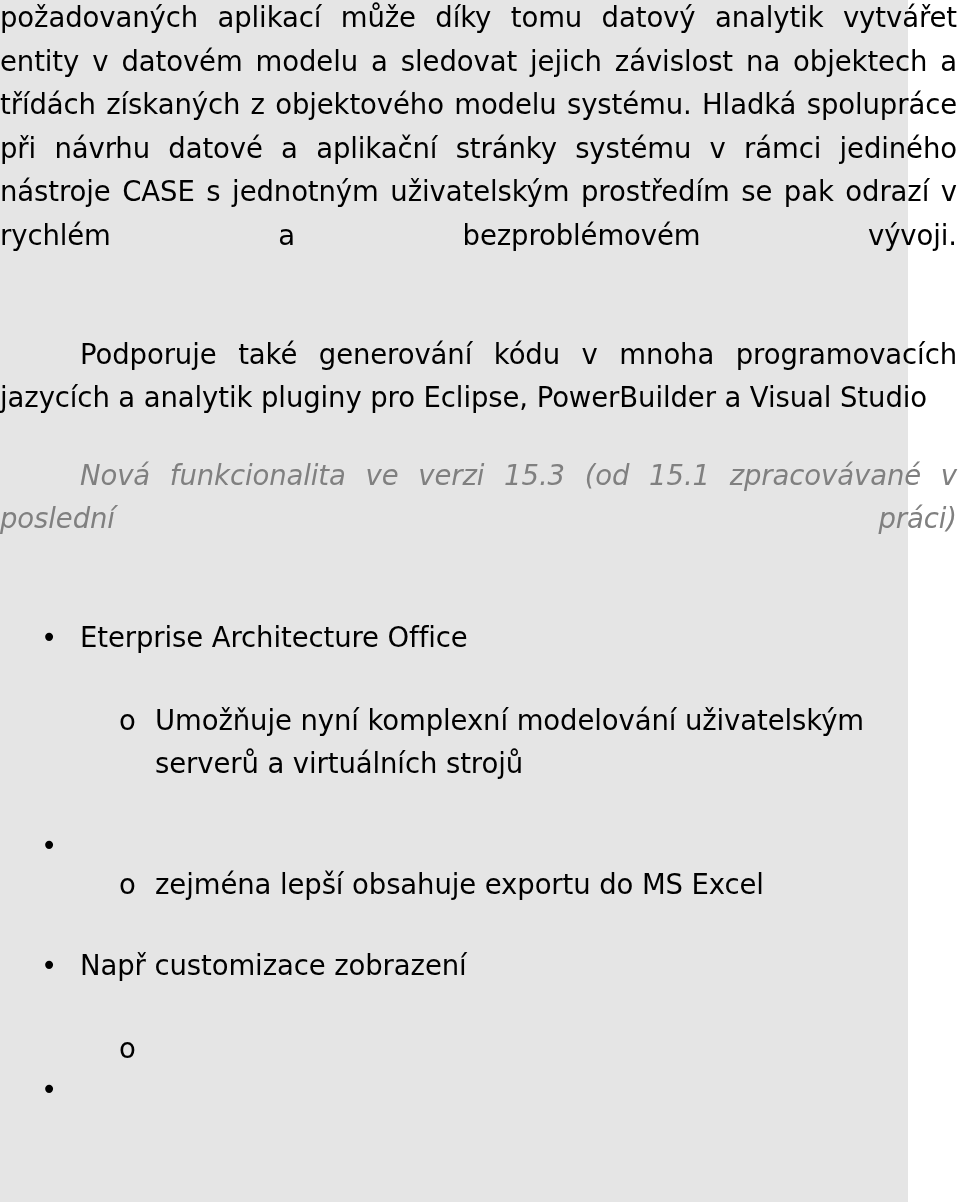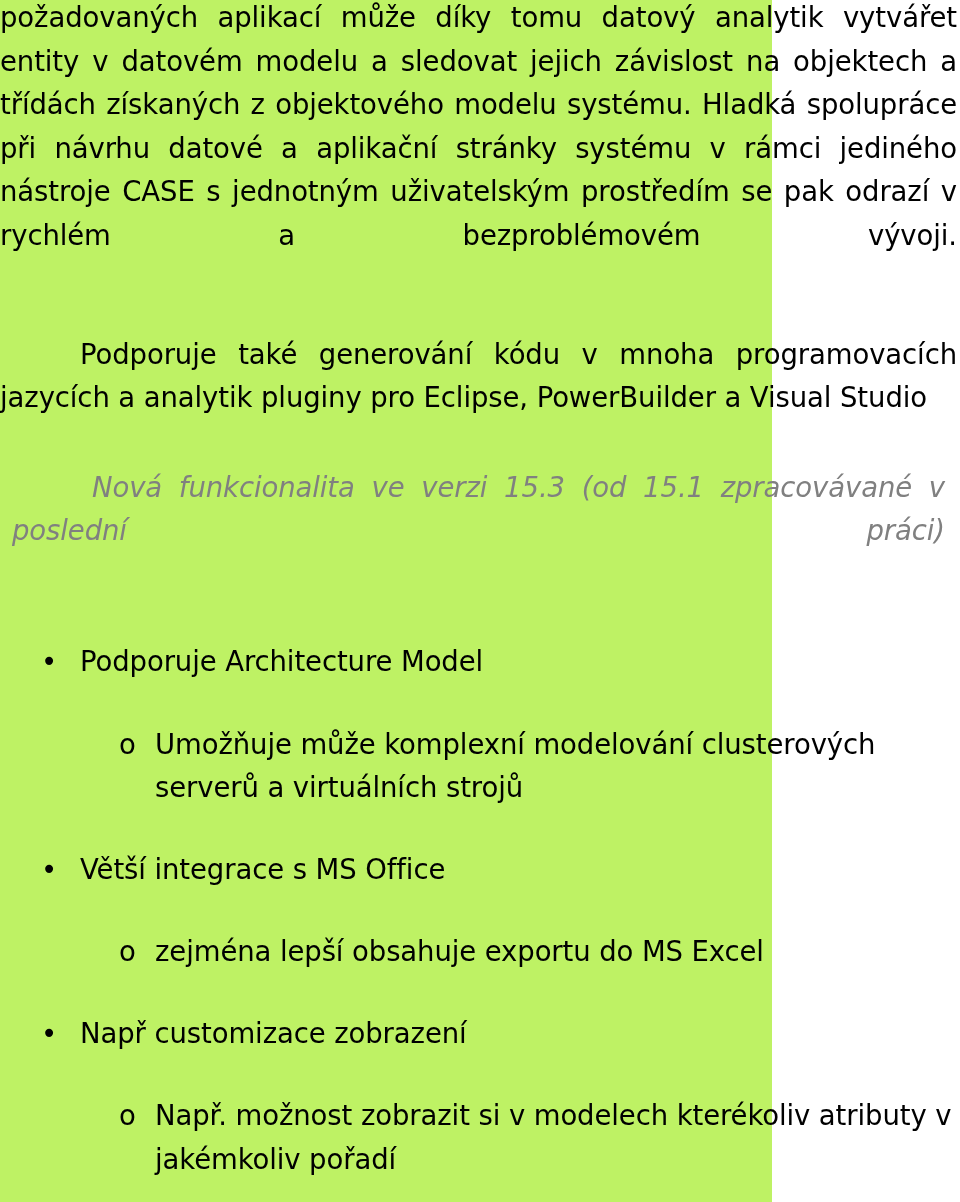--- a/index.html
+++ b/index.html
@@ -10,23 +10,23 @@
   body {
     width: 960px;
     height: 1202px;
     overflow: hidden;
     font-family: "DejaVu Sans", sans-serif;
     color: #000000;
   }
 
   .page {
     position: relative;
-    width: 772px;
+    width: 908px;
     height: 1202px;
-    background: #bef264;
+    background: #e5e5e5;
     box-sizing: border-box;
   }
 
   .doc-body {
     position: absolute;
     left: 0;
     top: -4px;
     width: 957px;
   }
 
@@ -52,21 +52,21 @@
     content: none;
   }
 
   .para-italic {
     font-size: 27.5px;
     line-height: 43.5px;
     text-align: justify;
     text-indent: 80px;
     font-style: italic;
     color: #808080;
-    margin: 12px;
+    margin: 0;
     letter-spacing: -0.1px;
   }
   .para-italic::after {
     content: "";
     display: inline-block;
     width: 100%;
   }
 
   .spacer-1 { height: 32px; }
   .spacer-2 { height: 34px; }
@@ -126,50 +126,48 @@
     <p class="para para-indent no-stretch">Podporuje také generování kódu v mnoha programovacích jazycích a analytik pluginy pro Eclipse, PowerBuilder a Visual Studio</p>
 
     <div class="spacer-2"></div>
 
     <p class="para-italic">Nová funkcionalita ve verzi 15.3 (od 15.1 zpracovávané v poslední práci)</p>
 
     <div class="spacer-3"></div>
 
     <div class="lvl1">
       <span class="marker">•</span>
-      <span>Podporuje Architecture Model</span>
+      <span>Eterprise Architecture Office</span>
     </div>
     <div class="gap-sm"></div>
     <div class="lvl2">
       <span class="marker">o</span>
-      <span>Umožňuje může komplexní modelování clusterových serverů a virtuálních strojů</span>
+      <span>Umožňuje nyní komplexní modelování uživatelským serverů a virtuálních strojů</span>
     </div>
 
     <div class="gap-md"></div>
 
     <div class="lvl1">
       <span class="marker">•</span>
-      <span>Větší integrace s MS Office</span>
     </div>
     <div class="gap-sm"></div>
     <div class="lvl2">
       <span class="marker">o</span>
       <span>zejména lepší obsahuje exportu do MS Excel</span>
     </div>
 
     <div class="gap-md"></div>
 
     <div class="lvl1">
       <span class="marker">•</span>
       <span>Např customizace zobrazení</span>
     </div>
     <div class="gap-sm"></div>
     <div class="lvl2">
       <span class="marker">o</span>
-      <span>Např. možnost zobrazit si v modelech kterékoliv atributy v jakémkoliv pořadí</span>
     </div>
 
     <div class="gap-lg"></div>
 
     <div class="lvl1">
       <span class="marker">•</span>
 
     </div>
 
   </div>

